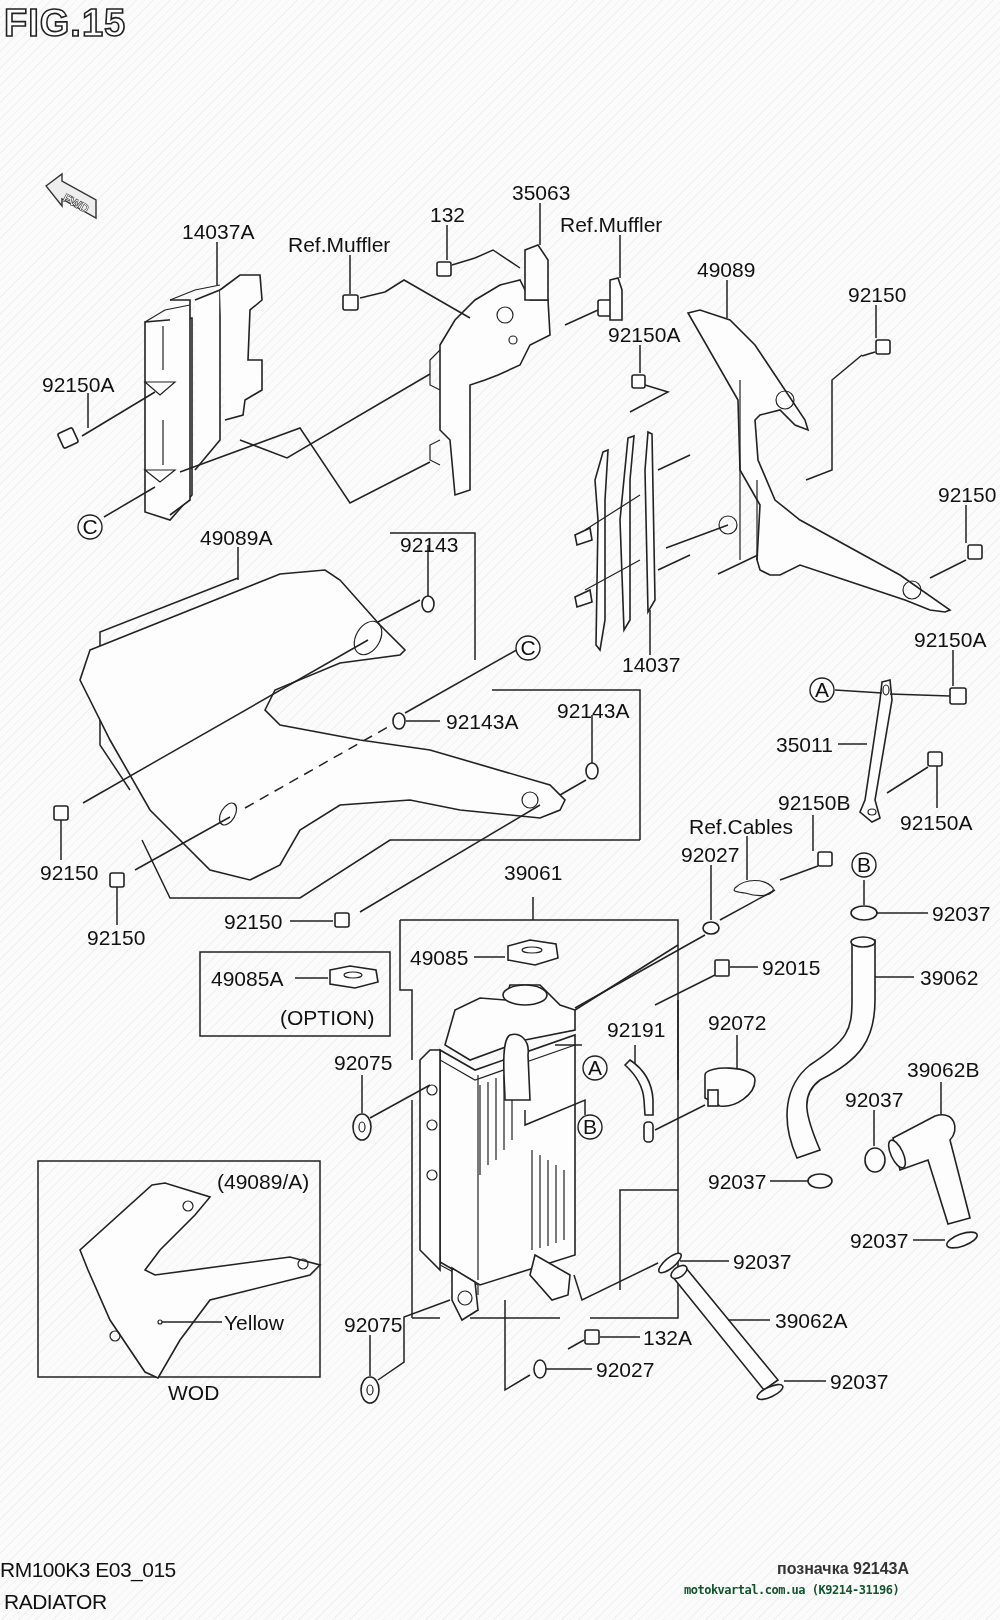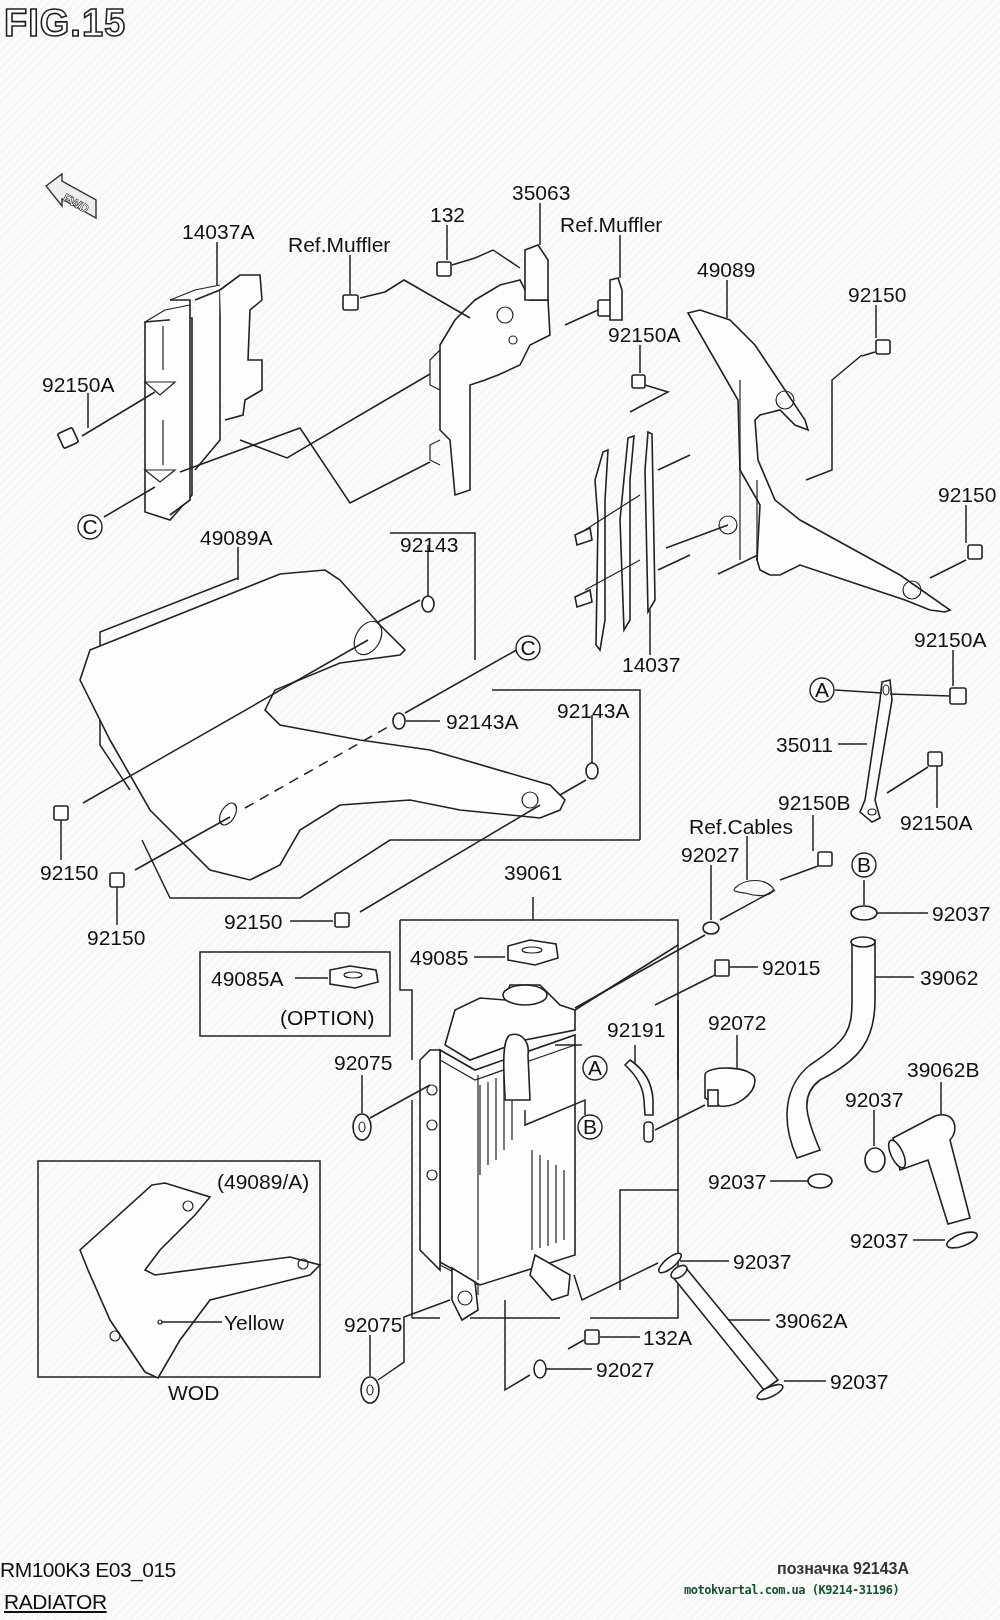--- a/index.html
+++ b/index.html
@@ -14,21 +14,21 @@
     background-image: repeating-linear-gradient(135deg, rgba(0,0,0,0.035) 0 1px, transparent 1px 6px);
   }
   svg.diagram { position: absolute; left: 0; top: 0; }
   .lbl { font-family: "Liberation Sans", sans-serif; font-size: 21px; fill: #111; }
   .fig-title {
     position: absolute; left: 4px; top: 2px;
     font-family: "Liberation Sans", sans-serif; font-size: 38px; font-weight: bold;
     color: #fff; -webkit-text-stroke: 1.6px #222; letter-spacing: 1px;
   }
   .footer-model { position: absolute; left: 0; top: 1558px; font-size: 21px; letter-spacing: -0.5px; }
-  .footer-name { position: absolute; left: 4px; top: 1590px; font-size: 21px; letter-spacing: -0.5px; text-decoration: underline; }
+  .footer-name { position: absolute; left: 4px; top: 1590px; font-size: 21px; letter-spacing: -0.5px; }
   .footer-note { position: absolute; left: 760px; top: 1560px; font-size: 16px; font-weight: bold; color: #333; margin-left: 17px; }
   .footer-site { position: absolute; left: 684px; top: 1583px; font-size: 12px; font-weight: bold; color: #14532d; font-family: "DejaVu Sans Mono", monospace; letter-spacing: -0.5px; }
   .ln { stroke: #222; stroke-width: 1.5; fill: none; }
   .part { stroke: #222; stroke-width: 1.6; fill: #fdfdfd; }
   .part-thin { stroke: #222; stroke-width: 1.2; fill: none; }
   .dash { stroke: #222; stroke-width: 1.5; fill: none; stroke-dasharray: 10 7; }
 </style>
 </head>
 <body>
 

